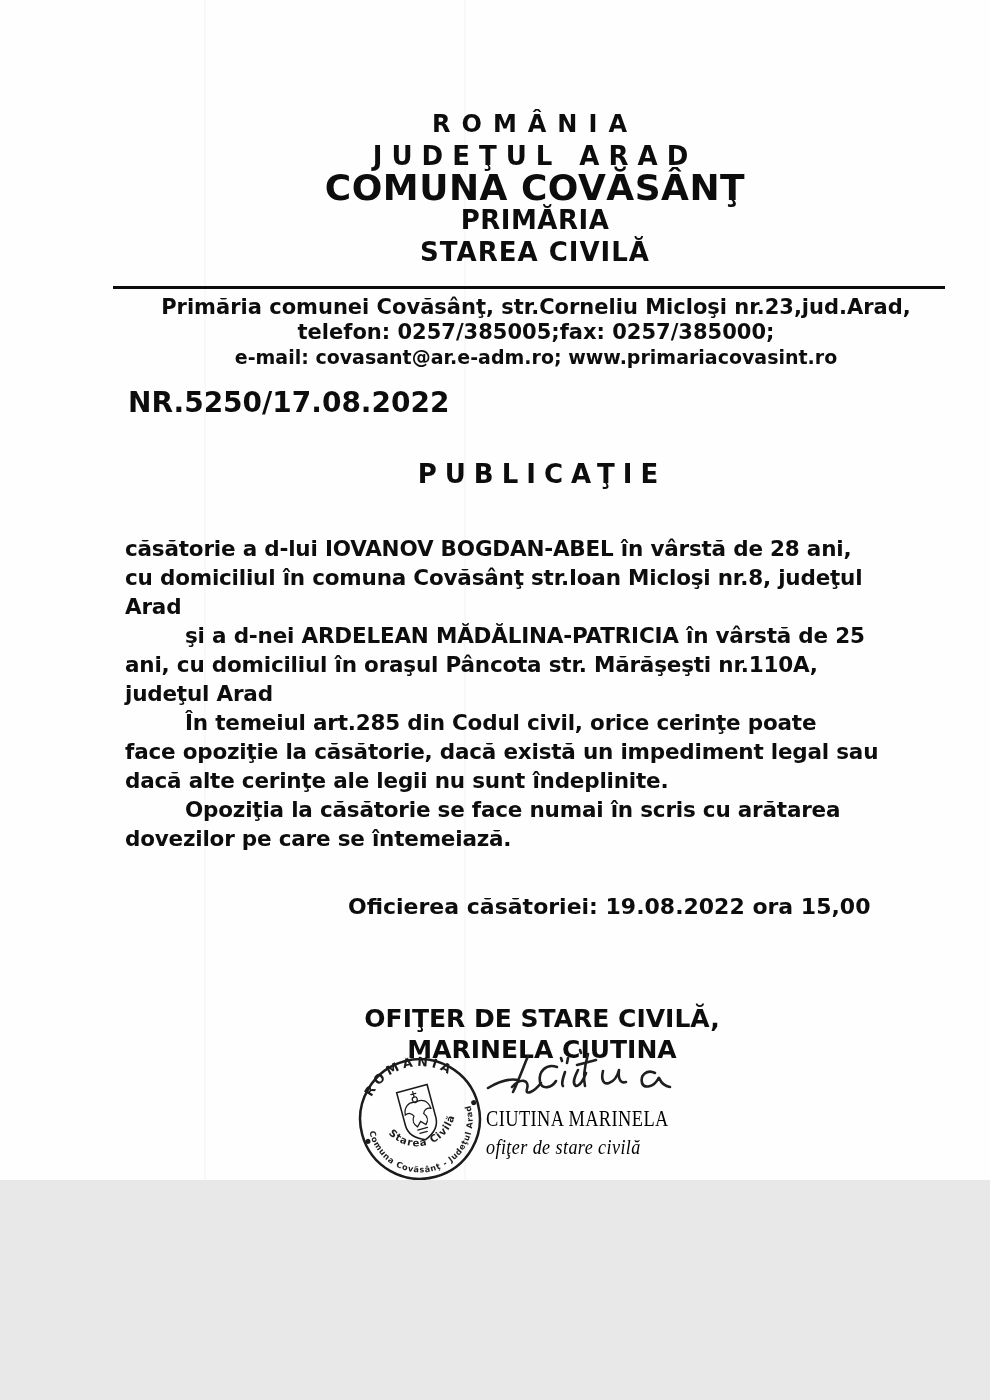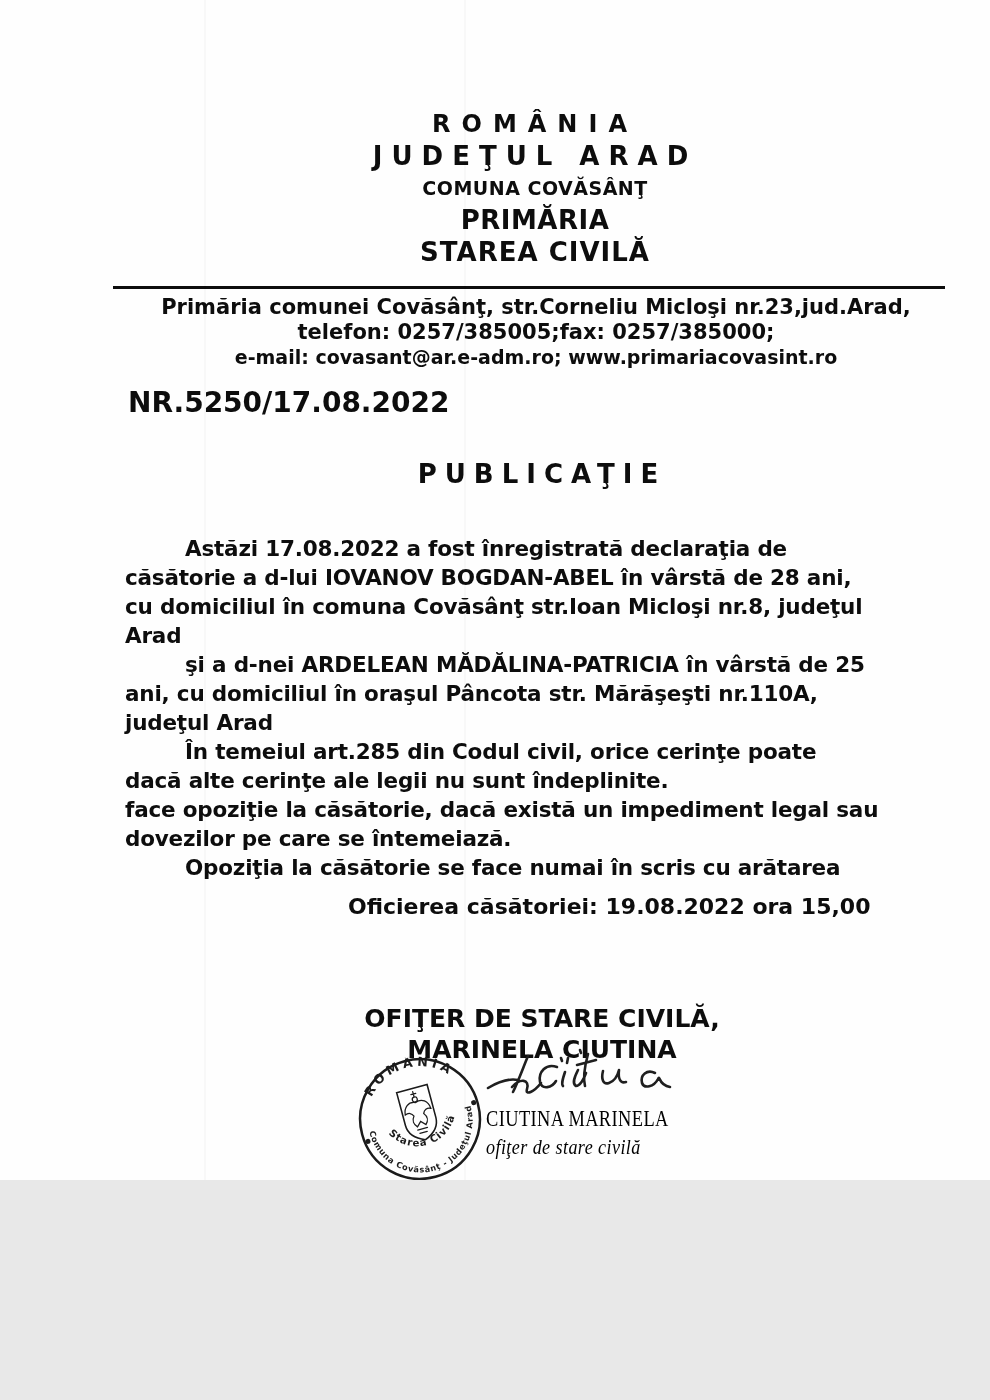--- a/index.html
+++ b/index.html
@@ -10,21 +10,21 @@
     background:#fefefe;
     color:#0d0d0d;
     font-family:"DejaVu Sans","Liberation Sans",sans-serif;
     overflow:hidden;
   }
   
   .header{position:absolute;top:108px;left:85px;width:900px;text-align:center;font-weight:bold;}
   .hline{line-height:32px;white-space:pre;}
   .h0{font-size:24px;letter-spacing:11px;}
   .h1{font-size:26px;letter-spacing:9px;}
-  .h2{font-size:19px;letter-spacing:0.5px;}
+  .h2{font-size:36px;letter-spacing:0.5px;}
   .h3{font-size:26px;letter-spacing:0.5px;}
   .h4{font-size:26px;letter-spacing:1px;}
   .rule{position:absolute;top:286px;left:113px;width:832px;height:3px;background:#0d0d0d;}
   
   .contact{position:absolute;top:295px;left:80px;width:912px;text-align:center;font-weight:bold;}
   .c1{font-size:21px;line-height:25px;white-space:nowrap;}
   .c2{font-size:21px;line-height:25px;white-space:nowrap;}
   .c3{font-size:19px;line-height:25px;white-space:nowrap;}
   .nr{position:absolute;top:386px;left:128px;font-size:28px;font-weight:bold;white-space:nowrap;}
   
@@ -71,32 +71,31 @@
     <div class="c1">Primăria comunei Covăsânţ, str.Corneliu Micloşi nr.23,jud.Arad,</div>
     <div class="c2">telefon: 0257/385005;fax: 0257/385000;</div>
     <div class="c3">e-mail: covasant@ar.e-adm.ro; www.primariacovasint.ro</div>
   </div>
 
   <div class="nr">NR.5250/17.08.2022</div>
 
   <div class="doc-title">PUBLICAŢIE</div>
 
   <div class="body-block">
-      <div class="body-line ind">Astăzi 17.08.2022  a fost înregistrată declaraţia de</div>
       <div class="body-line">căsătorie a d-lui IOVANOV BOGDAN-ABEL în vârstă de 28 ani,</div>
       <div class="body-line">cu domiciliul în comuna Covăsânţ str.Ioan Micloşi nr.8, judeţul</div>
       <div class="body-line">Arad</div>
       <div class="body-line ind">şi a d-nei ARDELEAN MĂDĂLINA-PATRICIA în vârstă de 25</div>
       <div class="body-line">ani, cu domiciliul în oraşul Pâncota str. Mărăşeşti nr.110A,</div>
       <div class="body-line">judeţul Arad</div>
       <div class="body-line ind">În temeiul art.285 din Codul civil, orice cerinţe poate</div>
+      <div class="body-line">face opoziţie la căsătorie, dacă există un impediment legal sau</div>
       <div class="body-line">dacă alte cerinţe ale legii nu sunt îndeplinite.</div>
-      <div class="body-line">face opoziţie la căsătorie, dacă există un impediment legal sau</div>
+      <div class="body-line ind">Opoziţia la căsătorie se face numai în scris cu arătarea</div>
       <div class="body-line">dovezilor pe care se întemeiază.</div>
-      <div class="body-line ind">Opoziţia la căsătorie se face numai în scris cu arătarea</div>
     </div>
 
   <div class="ceremony">Oficierea căsătoriei: 19.08.2022 ora 15,00</div>
 
   <div class="officer">
     <div>OFIŢER DE STARE CIVILĂ,</div>
     <div>MARINELA CIUTINA</div>
   </div>
 
   <svg class="stamp" viewBox="0 0 200 200">

